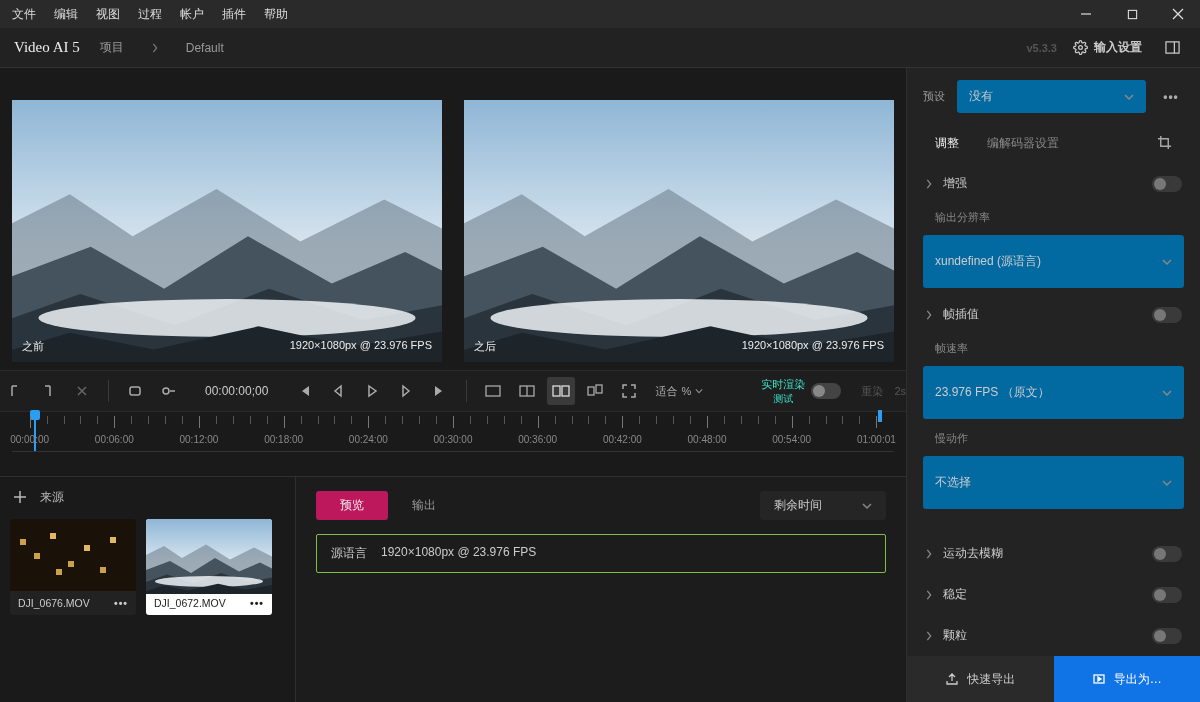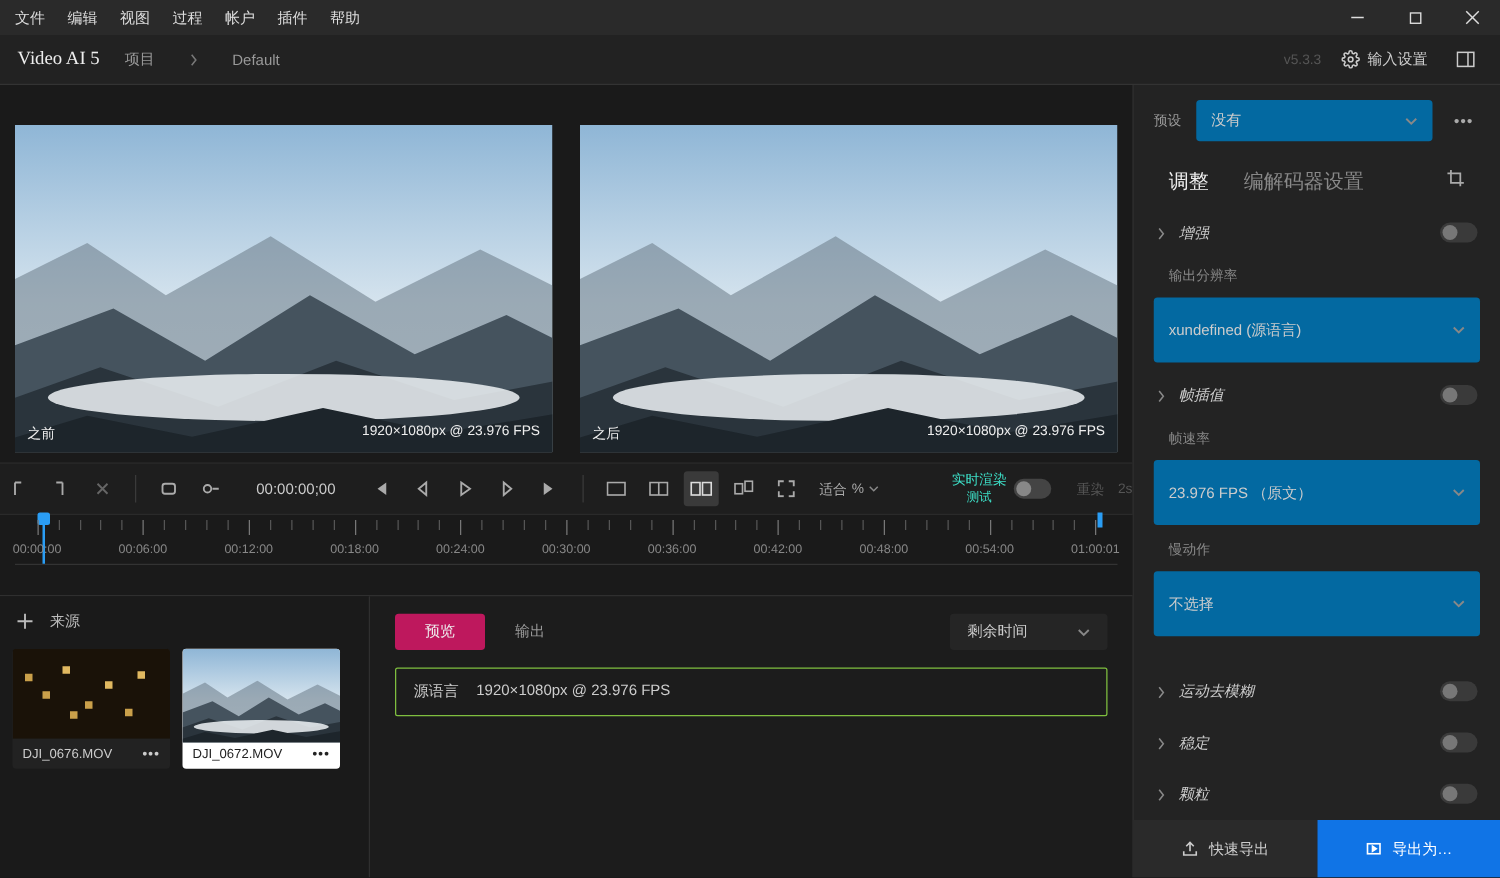--- a/index.html
+++ b/index.html
@@ -11,21 +11,21 @@
 .menubar-item { color: #ddd; cursor: pointer; font-size: 12px; }
 .menubar-right { display: flex; gap: 18px; align-items: center; }
 .win-btn { width: 28px; height: 28px; display: flex; align-items: center; justify-content: center; color: #ddd; cursor: pointer; }
 
 
 .titlebar { background: #222; height: 40px; display: flex; align-items: center; padding: 0 14px; justify-content: space-between; border-bottom: 1px solid #333; }
 .titlebar-left { display: flex; align-items: center; gap: 20px; }
 .app-title { font-size: 15px; color: #eee; font-family: Liberation Serif, serif; }
 .breadcrumb { display: flex; align-items: center; gap: 27px; color: #999; font-size: 12px; }
 .breadcrumb svg { stroke: #666; }
-.titlebar-right { display: flex; align-items: center; gap: 16px; }
+.titlebar-right { display: flex; align-items: center; gap: 16px; font-weight: bold; }
 .version { color: #555; font-size: 11px; }
 .input-settings { display: flex; align-items: center; gap: 6px; color: #ccc; cursor: pointer; }
 
 
 .main { display: flex; height: 634px; }
 .center-col { flex: 1; display: flex; flex-direction: column; background: #1a1a1a; }
 .right-panel { width: 294px; background: #232323; border-left: 1px solid #2f2f2f; display: flex; flex-direction: column; }
 
 
 .preview-area { flex: 1; display: flex; gap: 22px; padding: 32px 12px 8px 12px; }
@@ -80,25 +80,25 @@
 .queue-item { border: 1px solid #7fbf3f; padding: 10px 14px; display: flex; gap: 14px; border-radius: 2px; font-size:12px;}
 .queue-item-label { color: #ccc; }
 .queue-item-res { color: #ccc; }
 
 
 .rp-row { display: flex; align-items: center; padding: 12px 16px; gap: 12px; }
 .rp-label { color: #999; font-size: 11px; }
 .rp-select { flex: 1; background: #0369a1; border-radius: 3px; padding: 8px 12px; display: flex; justify-content: space-between; align-items: center; color: #ccc; cursor: pointer; font-size:12px;}
 .rp-select-full { margin:6px 16px; }
 .rp-more { width: 26px; height: 26px; display: flex; align-items: center; justify-content: center; cursor: pointer; color:#aaa; font-weight:bold; letter-spacing:1px;}
-.rp-tabs { display: flex; gap: 28px; padding: 10px 28px; font-size:16px; position:relative;}
+.rp-tabs { display: flex; gap: 28px; padding: 10px 28px; font-size:12px; position:relative;}
 .rp-tab { color: #888; cursor: pointer; }
 .rp-tab.active { color: #eee; }
 .rp-crop { margin-left:auto; cursor:pointer;}
-.rp-section { display: flex; align-items: flex-start; justify-content: space-between; padding: 12px 18px; cursor: pointer; font-style: italic; }
+.rp-section { display: flex; align-items: center; justify-content: space-between; padding: 12px 18px; cursor: pointer; }
 .rp-section-left { display: flex; align-items: center; gap: 10px; }
 .rp-section-title { color: #ccc; font-size: 12px; }
 .rp-sublabel { color:#888; font-size:11px; padding:6px 18px 4px 28px;}
 .toggle { width: 30px; height: 16px; background: #3a3a3a; border-radius: 8px; position: relative; cursor:pointer;}
 .toggle::after { content: ""; position: absolute; left: 2px; top: 2px; width: 12px; height: 12px; border-radius: 50%; background: #777; }
 .rp-footer { margin-top: auto; display: flex; height: 46px; }
 .rp-footer-btn { flex: 1; display: flex; align-items: center; justify-content: center; gap: 8px; cursor: pointer; font-size:12px;}
 .rp-footer-btn.secondary { background: #2a2a2a; color: #ccc; }
 .rp-footer-btn.primary { background: #1074e6; color: #fff; }
 .chevron { flex-shrink:0; }

